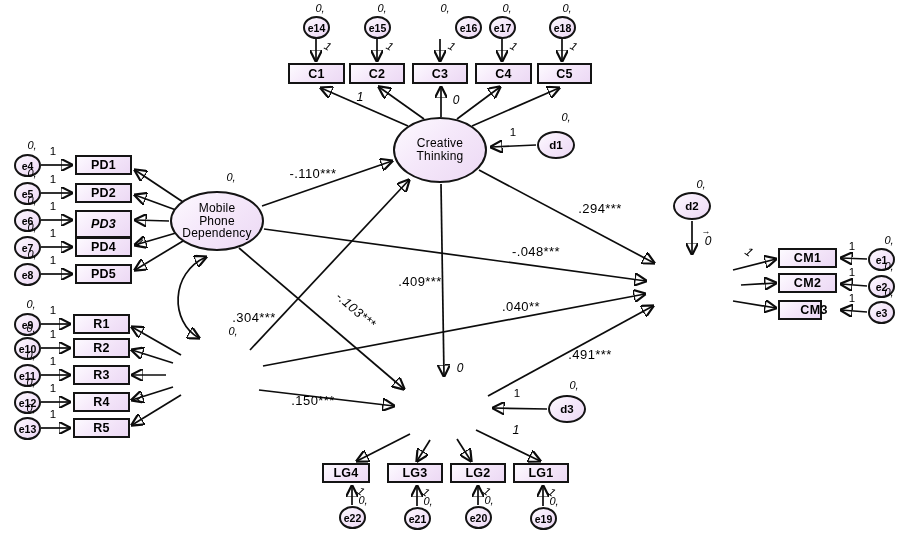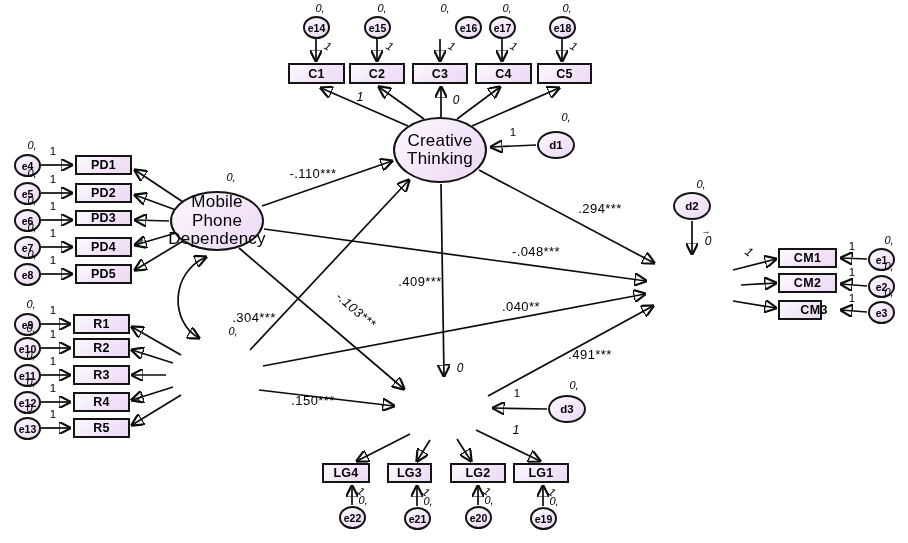--- a/index.html
+++ b/index.html
@@ -3,21 +3,21 @@
 <meta charset="utf-8">
 <style>
   html,body{margin:0;padding:0;background:#fff;}
   #stage{position:relative;width:908px;height:543px;background:#fff;overflow:hidden;
          font-family:"Liberation Sans",sans-serif;color:#000;}
   #wires{position:absolute;left:0;top:0;width:908px;height:543px;}
   #wires line,#wires path{stroke:#0c0c0c;stroke-width:1.7;fill:none;}
   .ell,.rect,.err,.dist{position:absolute;box-sizing:border-box;border:2px solid #141414;
          background:linear-gradient(140deg,#fdfaff 0%,#f5e8fa 45%,#ecd9f4 100%);
          display:flex;align-items:center;justify-content:center;text-align:center;}
-  .ell{border-radius:50%;font-size:17px;line-height:1.08;white-space:pre-line;letter-spacing:.2px;}
+  .ell{border-radius:50%;font-size:12px;line-height:1.08;white-space:pre-line;letter-spacing:.2px;}
   .rect{font-weight:bold;font-size:12.5px;letter-spacing:.3px;}
   .err{border-radius:50%;font-weight:bold;font-size:10.5px;}
   .dist{border-radius:50%;font-weight:bold;font-size:11.5px;}
   .coef{position:absolute;transform:translate(-50%,-50%);font-size:13px;letter-spacing:.4px;white-space:nowrap;}
   .coef.it{font-style:italic;}
   .fx{position:absolute;transform:translate(-50%,-50%);font-size:11.5px;white-space:nowrap;}
   .it{font-style:italic;}
   .tick{font-style:italic;font-size:11px;}
   .zero{font-style:italic;font-size:12px;}
   .zc{font-style:italic;font-size:11px;}
@@ -107,36 +107,36 @@
 Dependency</div>
 
   <div class="rect" style="left:288px;top:63px;width:57px;height:21px;">C1</div>
   <div class="rect" style="left:349px;top:63px;width:56px;height:21px;">C2</div>
   <div class="rect" style="left:412px;top:63px;width:56px;height:21px;">C3</div>
   <div class="rect" style="left:475px;top:63px;width:57px;height:21px;">C4</div>
   <div class="rect" style="left:537px;top:63px;width:55px;height:21px;">C5</div>
 
   <div class="rect" style="left:75px;top:155px;width:57px;height:20px;">PD1</div>
   <div class="rect" style="left:75px;top:183px;width:57px;height:20px;">PD2</div>
-  <div class="rect" style="left:75px;top:210px;width:57px;height:16px;">PD3</div>
+  <div class="rect" style="left:75px;top:210px;width:57px;height:28px;font-style:italic;">PD3</div>
   <div class="rect" style="left:75px;top:237px;width:57px;height:20px;">PD4</div>
   <div class="rect" style="left:75px;top:264px;width:57px;height:20px;">PD5</div>
 
   <div class="rect" style="left:73px;top:314px;width:57px;height:20px;">R1</div>
   <div class="rect" style="left:73px;top:338px;width:57px;height:20px;">R2</div>
   <div class="rect" style="left:73px;top:365px;width:57px;height:20px;">R3</div>
   <div class="rect" style="left:73px;top:392px;width:57px;height:20px;">R4</div>
   <div class="rect" style="left:73px;top:418px;width:57px;height:20px;">R5</div>
 
   <div class="rect" style="left:778px;top:248px;width:59px;height:20px;">CM1</div>
   <div class="rect" style="left:778px;top:273px;width:59px;height:20px;">CM2</div>
   <div class="rect" style="left:778px;top:300px;width:44px;height:20px;padding-left:28px;">CM3</div>
 
   <div class="rect" style="left:322px;top:463px;width:48px;height:20px;">LG4</div>
-  <div class="rect" style="left:387px;top:463px;width:45px;height:20px;">LG3</div>
+  <div class="rect" style="left:387px;top:463px;width:56px;height:20px;">LG3</div>
   <div class="rect" style="left:450px;top:463px;width:56px;height:20px;">LG2</div>
   <div class="rect" style="left:513px;top:463px;width:56px;height:20px;">LG1</div>
 
   <div class="err" style="left:303px;top:16px;width:27px;height:23px;">e14</div>
   <div class="err" style="left:364px;top:16px;width:27px;height:23px;">e15</div>
   <div class="err" style="left:427px;top:16px;width:27px;height:23px;margin-left:28px;">e16</div>
   <div class="err" style="left:489px;top:16px;width:27px;height:23px;">e17</div>
   <div class="err" style="left:549px;top:16px;width:27px;height:23px;">e18</div>
 
   <div class="err" style="left:14px;top:154px;width:27px;height:23px;">e4</div>

